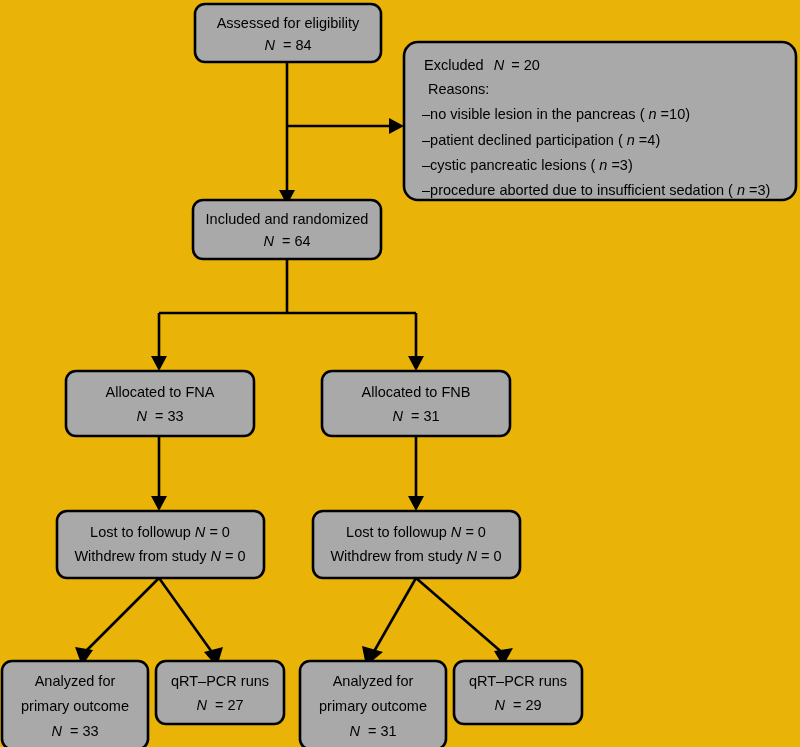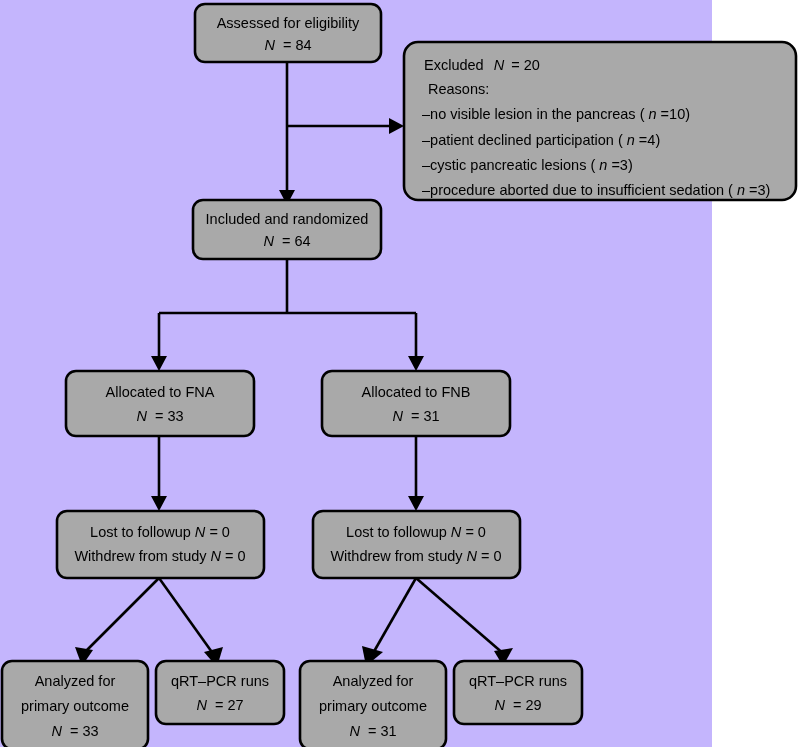--- a/index.html
+++ b/index.html
@@ -8,23 +8,23 @@
     background: #ffffff;
   }
   body {
     width: 800px;
     height: 747px;
     font-family: "Liberation Sans", sans-serif;
     overflow: hidden;
   }
   #flowchart-root {
     position: relative;
-    width: 712px;
+    width: 800px;
     height: 747px;
-    background: #c4b5fd;
+    background: #eab308;
   }
   svg#diagram {
     display: block;
     width: 800px;
     height: 747px;
   }
   .node-box {
     fill: #a9a9a9;
     stroke: #000000;
     stroke-width: 2.6;

